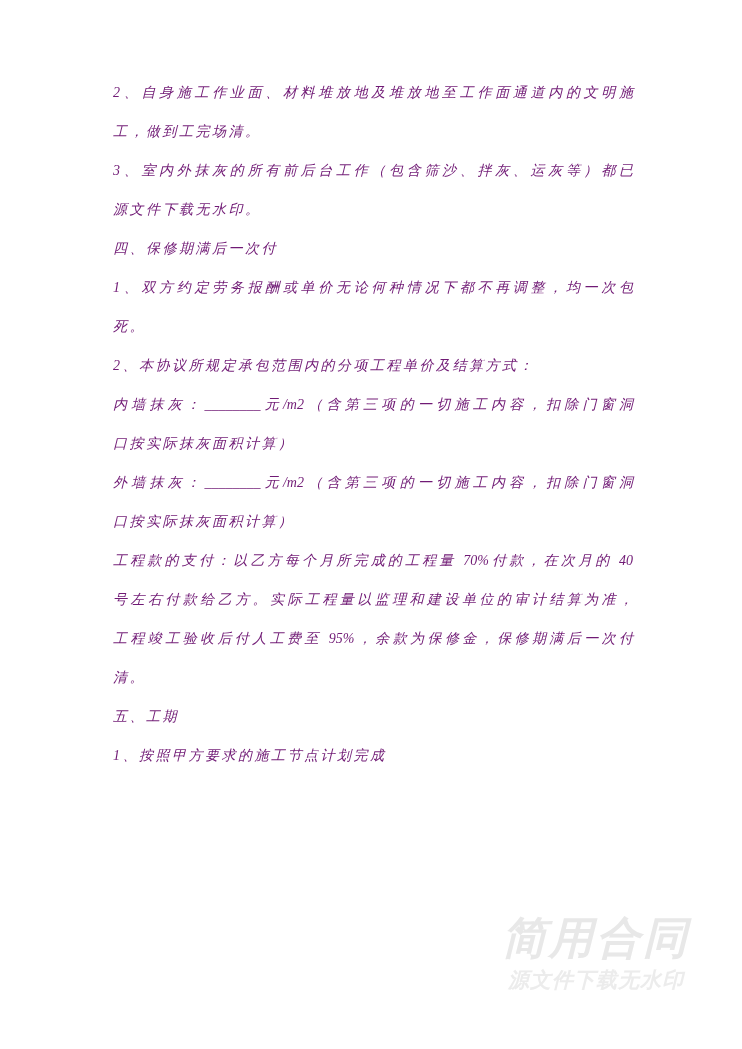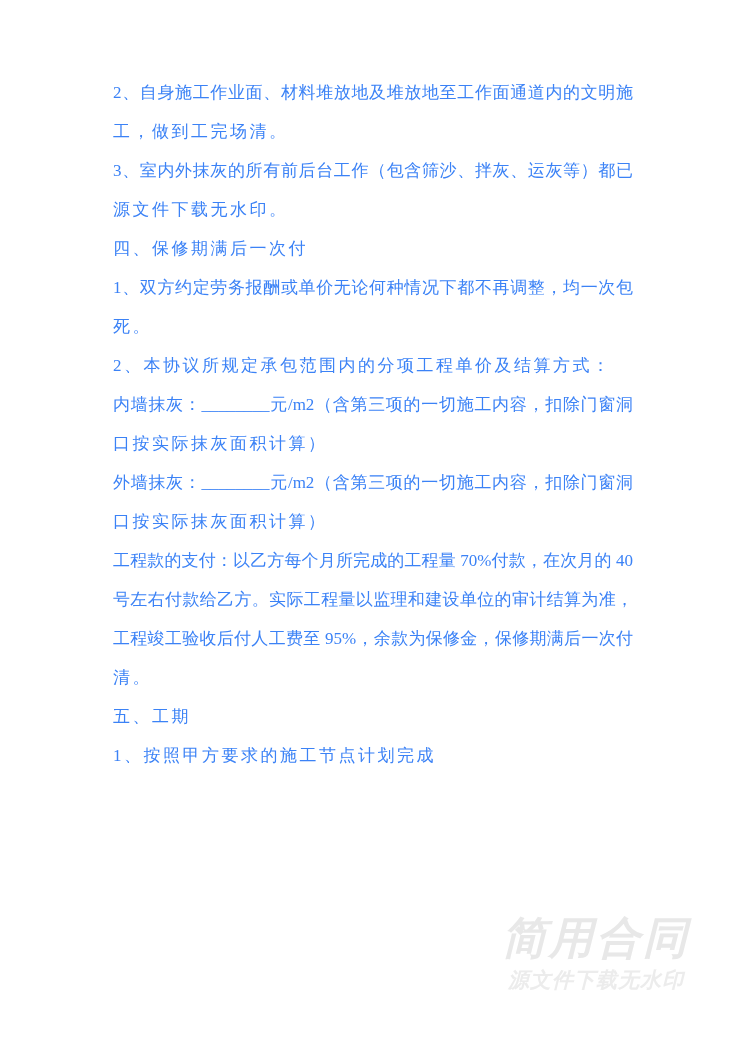--- a/index.html
+++ b/index.html
@@ -23,26 +23,27 @@
     background: #ffffff;
   }
   .content {
     position: absolute;
     left: 113px;
     top: 73px;
     width: 520px;
     color: #2b2b2b;
   }
   .line {
-    font-size: 17px;
+    font-size: 14px;
     line-height: 39px;
     letter-spacing: 2.5px;
     white-space: nowrap;
     text-align: left;
-    color: #3b82f6;
+    color: #701a75;
+    font-style: italic;
   }
   
   .line.full {
     white-space: normal;
     text-align: justify;
     text-align-last: justify;
     text-justify: inter-character;
     letter-spacing: normal;
   }
   .watermark {

